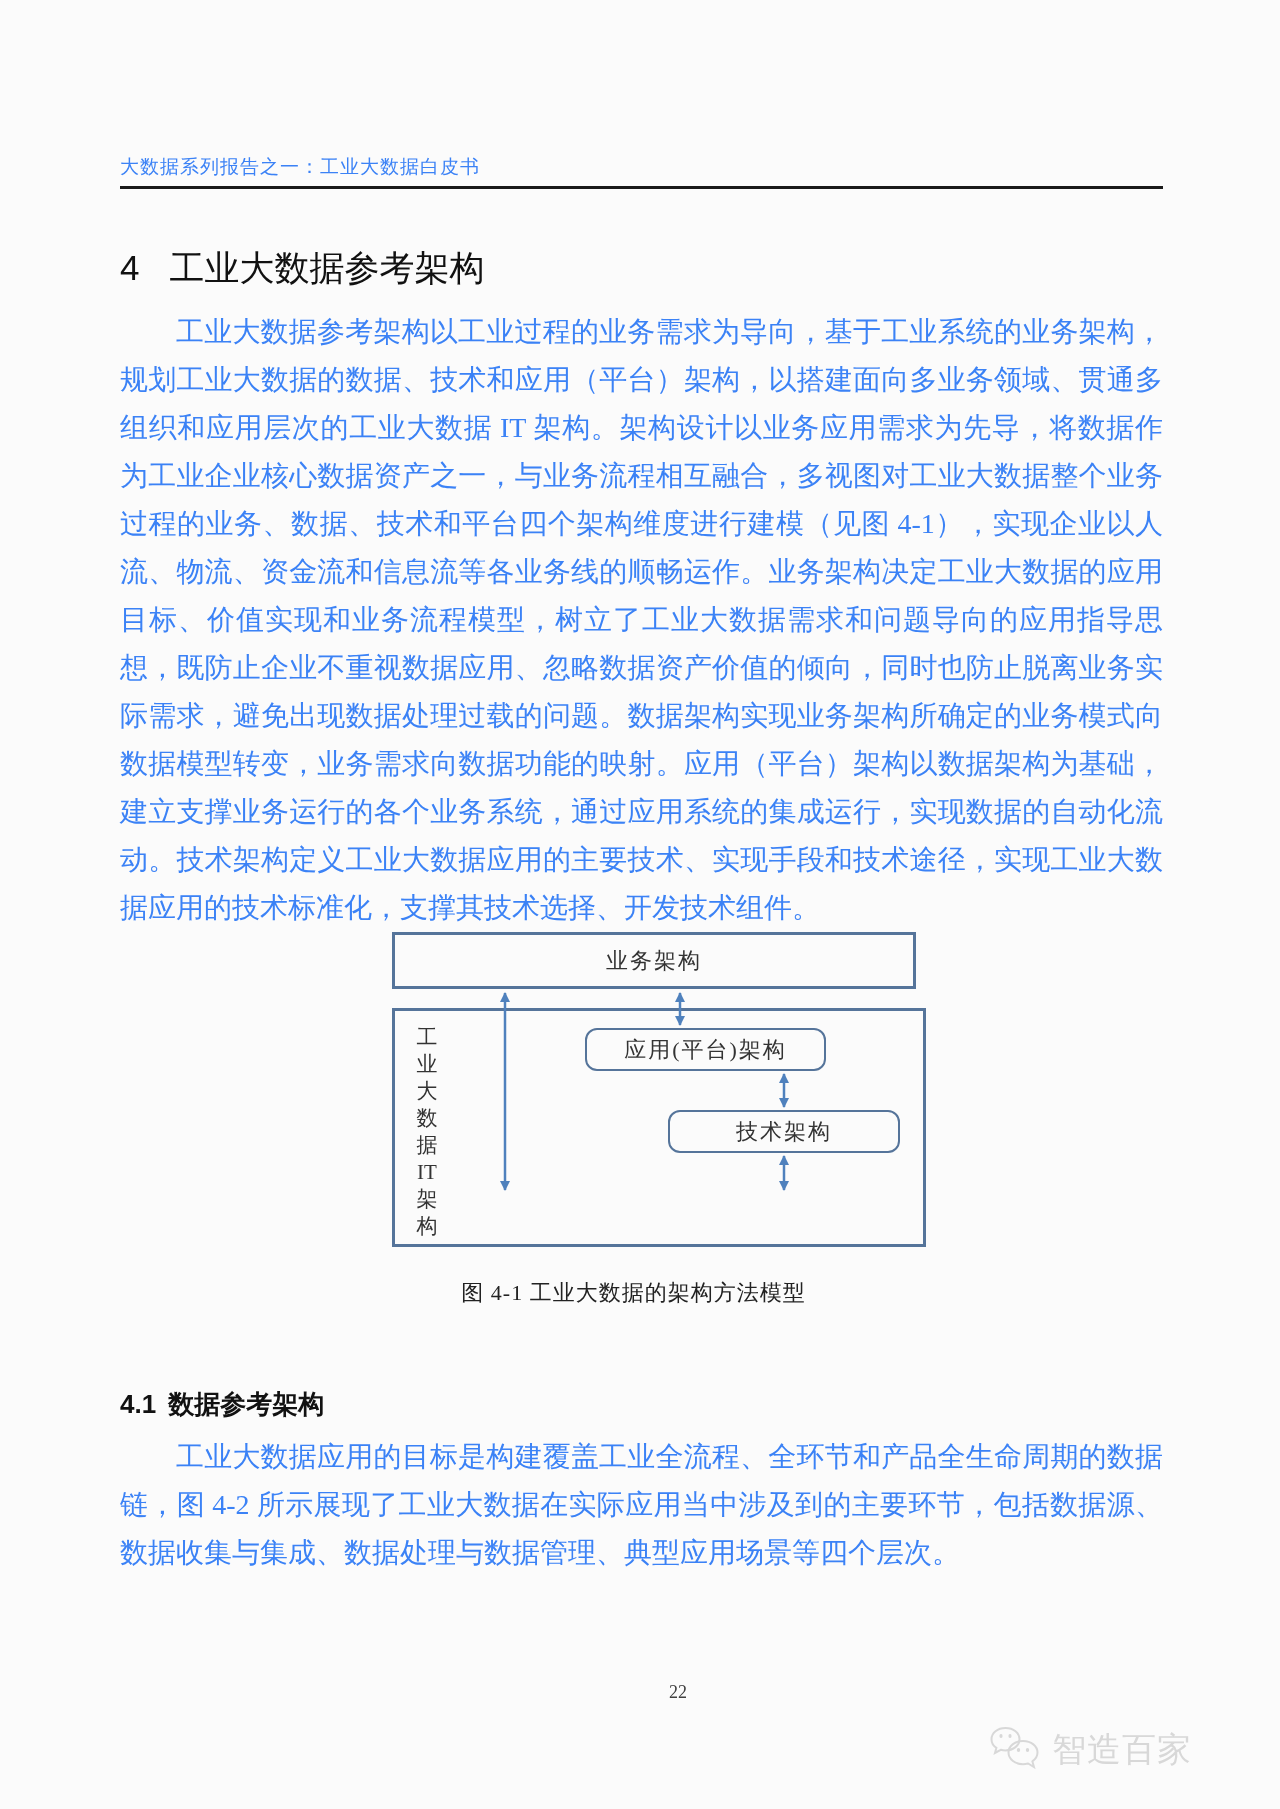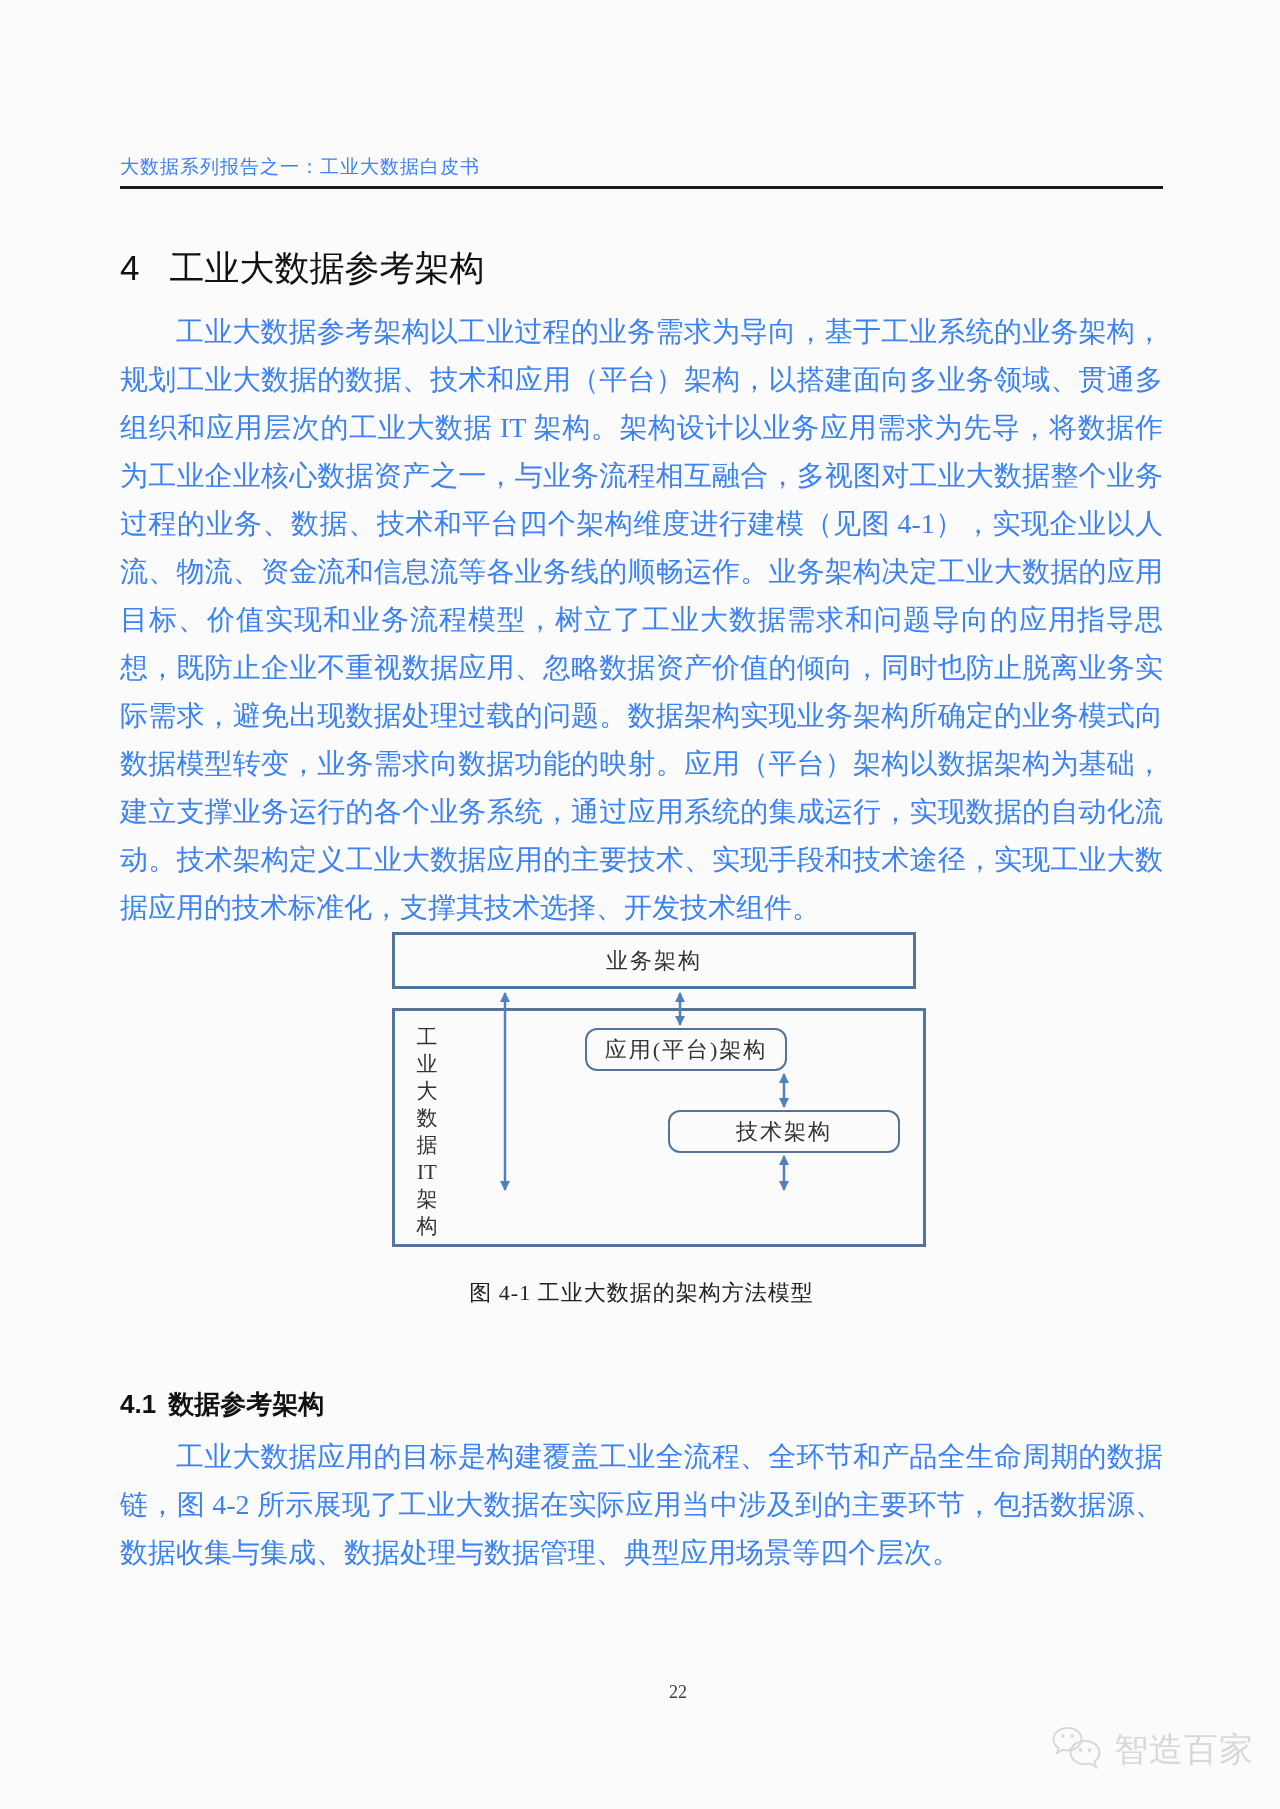--- a/index.html
+++ b/index.html
@@ -54,37 +54,37 @@
     font-size:22px;color:#333;letter-spacing:2px;
   }
   .fig-box-business{left:0;top:0;width:524px;height:57px;border:3px solid var(--line,#55749a);}
   .fig-container{position:absolute;left:0;top:76px;width:534px;height:239px;border:3px solid var(--line,#55749a);}
   .fig-side-label{
     position:absolute;left:14px;top:92px;width:42px;
     font-size:21px;line-height:27px;color:#333;text-align:center;
   }
   .fig-side-label span{display:block;}
   .fig-box-rounded{border:2px solid var(--line,#55749a);border-radius:12px;}
-  .fig-box-app{left:193px;top:96px;width:202px;height:43px;}
+  .fig-box-app{left:193px;top:96px;width:241px;height:43px;}
   .fig-box-tech{left:276px;top:178px;width:232px;height:43px;}
   .fig-box-data{left:61px;top:261px;width:448px;height:44px;}
   .fig-arrows{position:absolute;left:0;top:0;pointer-events:none;}
   .fig-arrows line{stroke:var(--arrow,#4f81bd);stroke-width:2.5;}
   .fig-arrows marker path{fill:var(--arrow,#4f81bd);}
   .fig-caption{
-    position:absolute;top:1278px;left:120px;width:1043px;
+    position:absolute;top:1278px;left:112px;width:1043px;
     text-align:center;font-size:22px;color:#222;letter-spacing:1px;
   }
   
   .page-number{
     position:absolute;top:1682px;left:638px;width:80px;
     text-align:center;font-size:18px;color:#404040;
   }
   .watermark{
-    position:absolute;top:1722px;left:1046px;height:56px;
+    position:absolute;top:1722px;left:984px;height:56px;
     display:flex;align-items:center;
     color:var(--watermark,#d8d8d8);
   }
   .wm-icon{display:block;margin-right:8px;}
   .wm-icon *{stroke:currentColor;fill:none;stroke-width:2;}
   .wm-icon .wm-eye{fill:currentColor;stroke:none;}
   .wm-text{
     font-family:"Liberation Sans","DejaVu Sans",sans-serif;
     font-size:34px;letter-spacing:1px;font-weight:400;
   }

